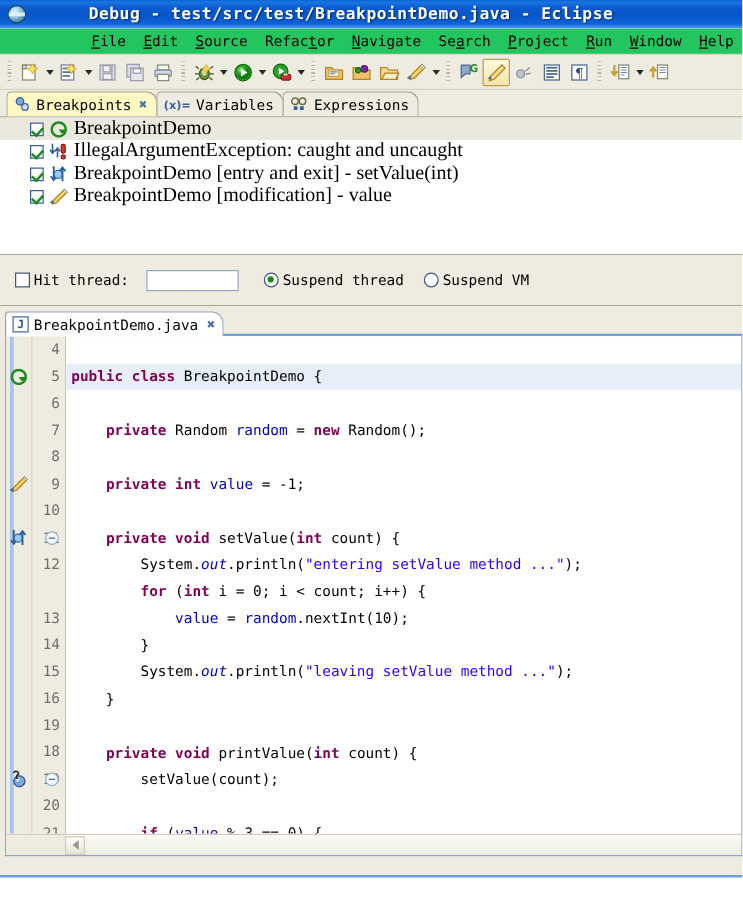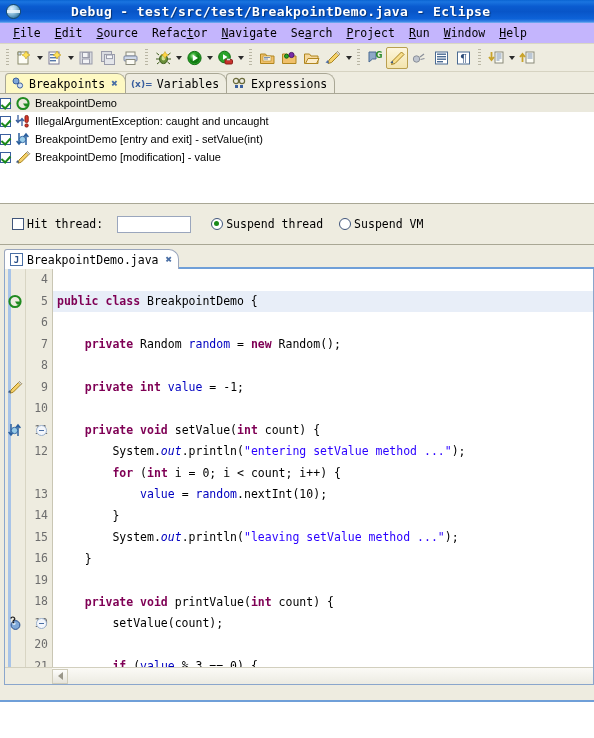--- a/index.html
+++ b/index.html
@@ -53,26 +53,27 @@
     font-weight: bold;
     letter-spacing: .4px;
     text-shadow: 1px 1px 1px rgba(0,0,0,.45);
     white-space: pre;
     margin-left: 45px;
   }
 
   
   .menubar {
     height: 21px;
-    background: #c4b5fd;
+    background: #22c55e;
     border-bottom: 1px solid #d9d7c4;
     display: flex;
     align-items: center;
     padding-left: 6px;
     box-sizing: border-box;
+    justify-content: flex-end;
   }
   .menu-item {
     padding: 2px 7px;
     font-family: "DejaVu Sans Mono", "Liberation Mono", monospace;
     font-size: 11.5px;
     color: #000;
     white-space: pre;
     cursor: default;
   }
   .menu-item u { text-decoration: underline; }
@@ -164,23 +165,24 @@
     border-top: 1px solid #a9a795;
     height: 110px;
     box-sizing: border-box;
     position: relative;
     overflow: hidden;
   }
   .bp-row {
     height: 18px;
     display: flex;
     align-items: center;
+    padding-left: 24px;
     white-space: pre;
-    font-family: Liberation Sans, sans-serif;
-    font-size: 11px;
+    font-family: Liberation Serif, serif;
+    font-size: 16px;
   }
   .bp-row.selected { background: #ebe9dd; }
   .bp-check {
     width: 11px; height: 11px;
     border: 1px solid #3a5f9e;
     background: #fff;
     box-sizing: border-box;
     position: relative;
     flex: none;
     margin-right: 4px;

